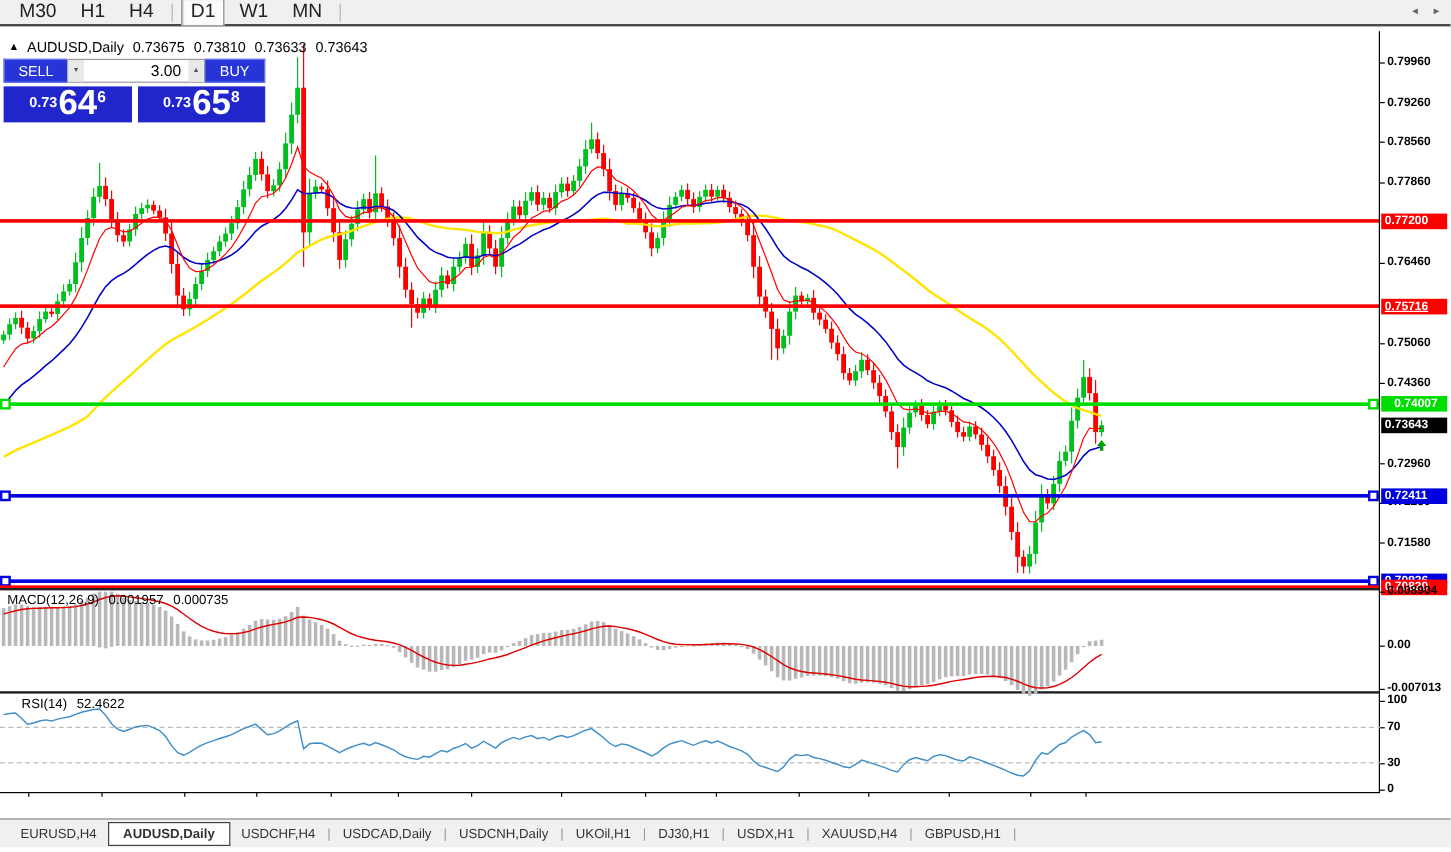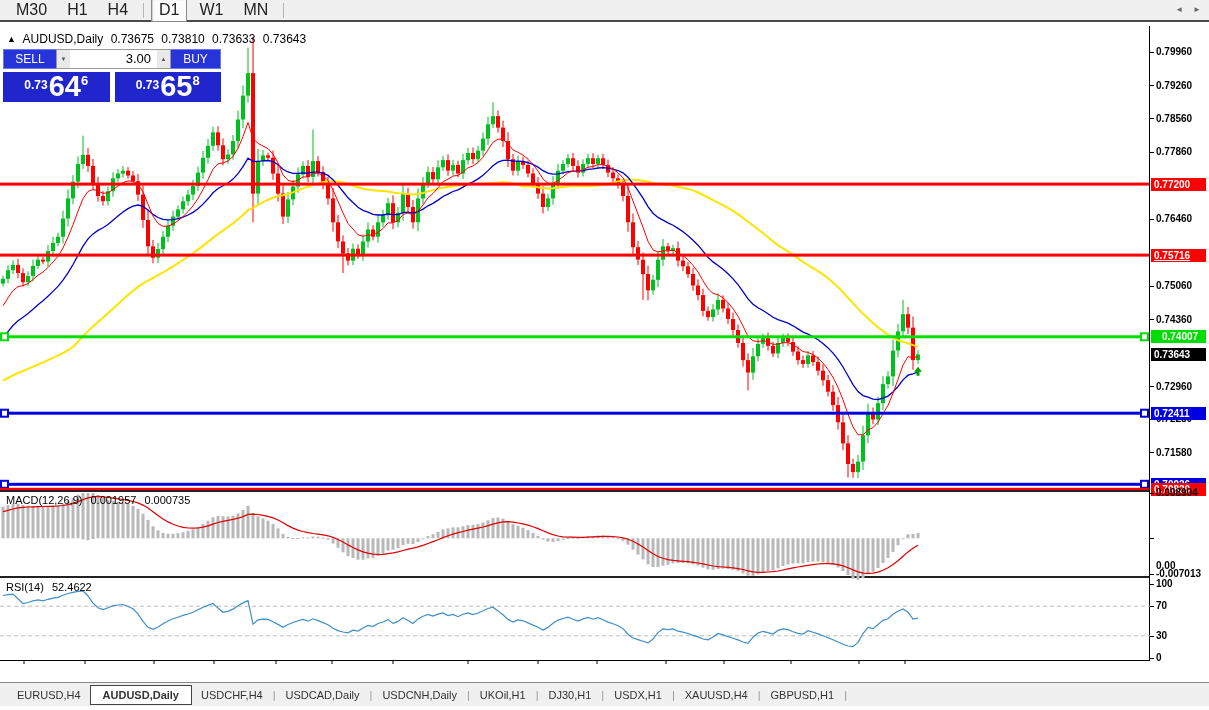--- a/index.html
+++ b/index.html
@@ -695,21 +695,21 @@
           <span class="sup">8</span>
         </div>
       </div>
     </div>
 
     <div class="ind-label" style="left:6px;top:470px;">
       <span>MACD(12,26,9)</span>
       <span>0.001957</span>
       <span>0.000735</span>
     </div>
-    <div class="ind-label" style="left:6px;top:557px;">
+    <div class="ind-label" style="left:18px;top:557px;">
       <span>RSI(14)</span>
       <span>52.4622</span>
     </div>
 
     <div id="price-axis">
         <div class="ax-dash" style="top: 28px;"></div>
         <div class="ax-tick" style="top: 22px;">0.79960</div>
         <div class="ax-dash" style="top: 61px;"></div>
         <div class="ax-tick" style="top: 56px;">0.79260</div>
         <div class="ax-dash" style="top: 94px;"></div>
@@ -731,21 +731,21 @@
         <div class="ax-badge" style="top: 154px; background: rgb(255, 0, 0); color: rgb(255, 255, 255);">0.77200</div>
         <div class="ax-badge" style="top: 225px; background: rgb(255, 0, 0); color: rgb(255, 255, 255); text-decoration: underline;">0.75716</div>
         <div class="ax-badge" style="top: 306px; background: rgb(0, 221, 0); color: rgb(255, 255, 255); text-align: center;">0.74007</div>
         <div class="ax-badge" style="top: 324px; background: rgb(0, 0, 0); color: rgb(255, 255, 255);">0.73643</div>
         <div class="ax-badge" style="top: 383px; background: rgb(0, 0, 224); color: rgb(255, 255, 255);">0.72411</div>
         <div class="ax-badge" style="top: 454px; background: rgb(0, 0, 224); color: rgb(255, 255, 255);">0.70926</div>
         <div class="ax-badge" style="top: 459px; background: rgb(255, 0, 0); color: rgb(255, 255, 255);">0.70820</div>
         <div class="ax-dash" style="top: 469px;"></div>
         <div class="ax-tick" style="top: 463px;">0.008904</div>
         <div class="ax-dash" style="top: 514px;"></div>
-        <div class="ax-tick" style="top: 536px;">0.00</div>
+        <div class="ax-tick" style="top: 508px;">0.00</div>
         <div class="ax-dash" style="top: 550px;"></div>
         <div class="ax-tick" style="top: 544px;">-0.007013</div>
         <div class="ax-dash" style="top: 560px;"></div>
         <div class="ax-tick" style="top: 554px;">100</div>
         <div class="ax-dash" style="top: 582px;"></div>
         <div class="ax-tick" style="top: 576px;">70</div>
         <div class="ax-dash" style="top: 612px;"></div>
         <div class="ax-tick" style="top: 606px;">30</div>
         <div class="ax-dash" style="top: 634px;"></div>
         <div class="ax-tick" style="top: 628px;">0</div>

